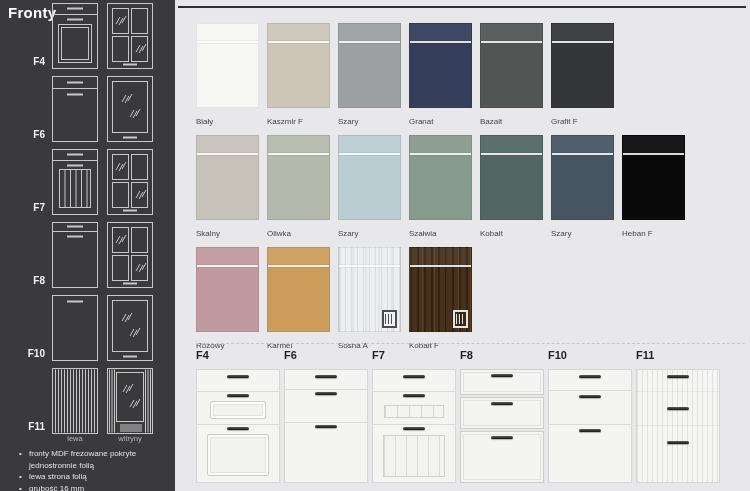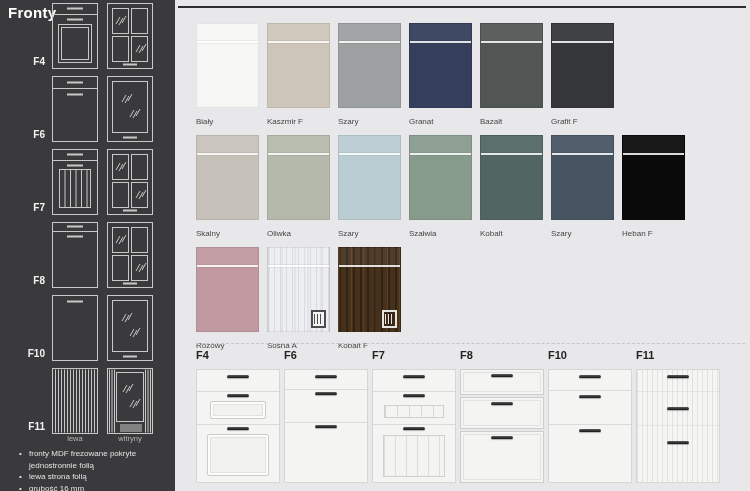--- a/index.html
+++ b/index.html
@@ -317,20 +317,24 @@
             <div class="swatch" style="background-color: rgb(10, 10, 10);"></div>
             <div class="swlabel">Heban F</div>
           </div>
         </div>
         <div class="swrow">
           <div class="swcell">
             <div class="swatch" style="background-color: rgb(192, 154, 160);"></div>
             <div class="swlabel">Różowy</div>
           </div>
           <div class="swcell">
+            <div class="swatch" style="background-color: rgb(204, 156, 90);"></div>
+            <div class="swlabel">Karmel</div>
+          </div>
+          <div class="swcell">
             <div class="swatch tex-sosna" style="background-color: rgb(237, 238, 240);">
               <div class="grain-icon dark">
                 <div class="bars"></div>
               </div>
             </div>
             <div class="swlabel">Sosna A</div>
           </div>
           <div class="swcell">
             <div class="swatch tex-orzech" style="background-color: rgb(70, 49, 29);">
               <div class="grain-icon light">

